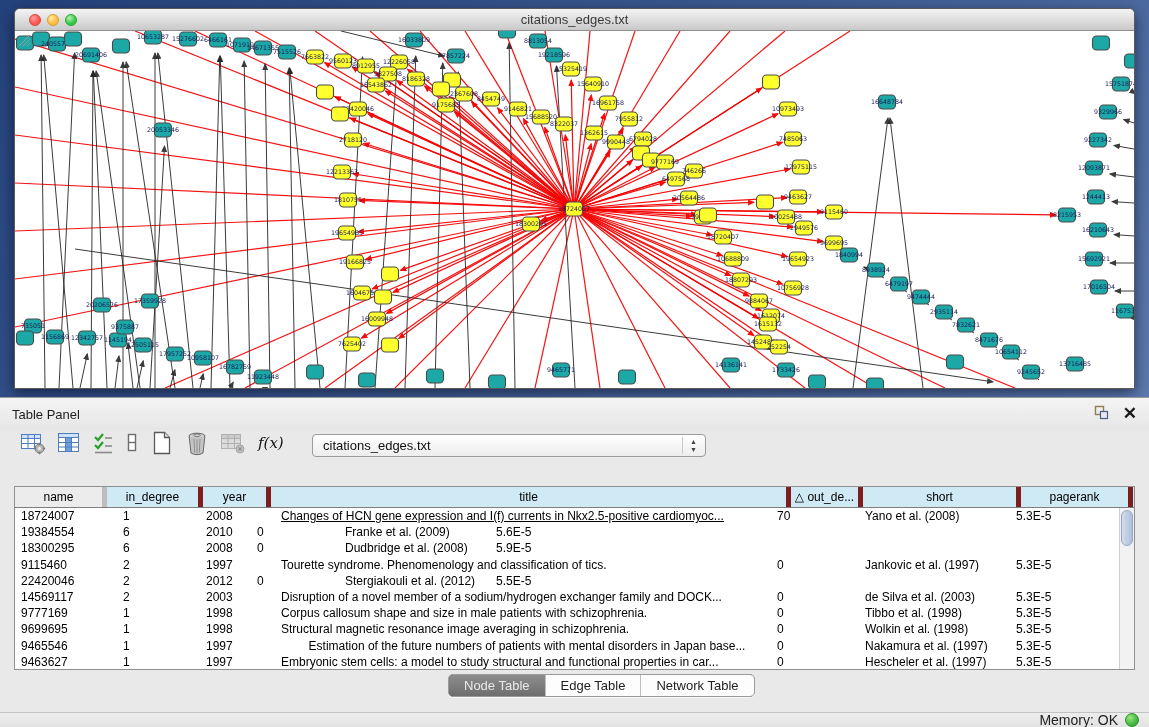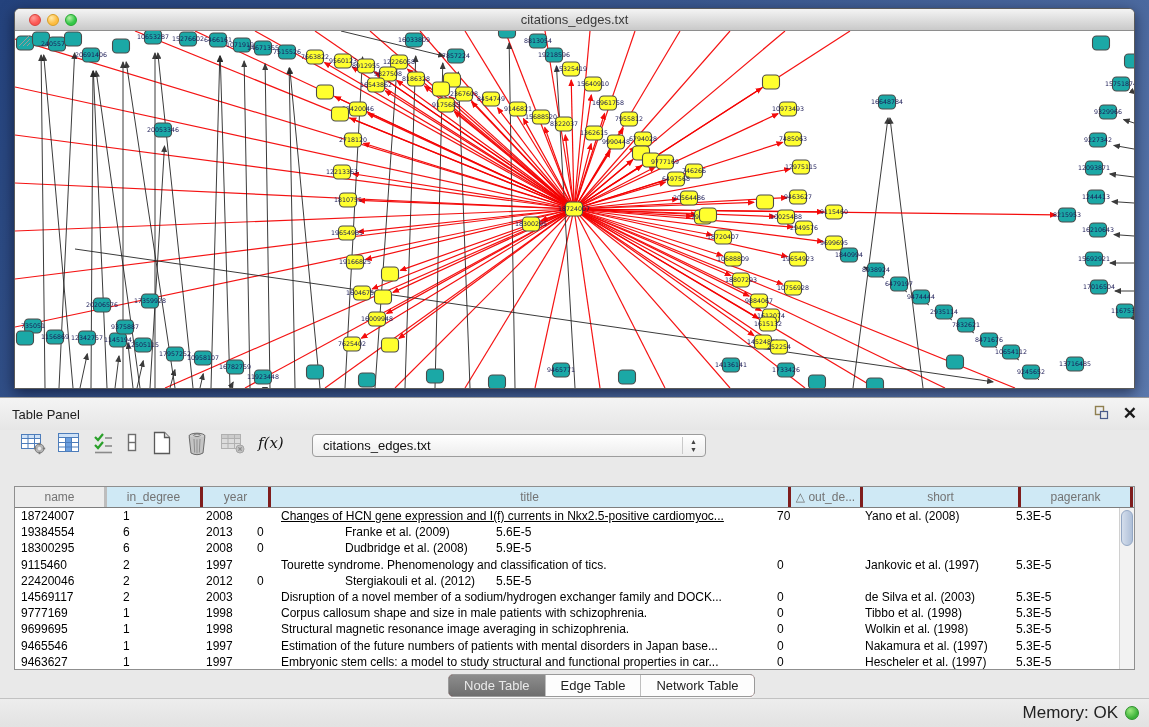--- a/index.html
+++ b/index.html
@@ -57,21 +57,21 @@
     color:#444; line-height:8px; text-align:center;
   }
   .dd-sep { position:absolute; right:22px; top:2px; bottom:2px; width:1px; background:#c9c9c9; }
   
   .table-wrap {
     position:absolute; left:14px; top:88px; width:1121px; height:184px;
     border:1px solid #8f8f8f; background:#fff; overflow:hidden;
   }
   .thead { display:flex; height:21px; background:#cfe9f5; border-bottom:1px solid #7e7e7e; }
   .th {
-    border-right:3px solid #7f1d1d; font-size:12px; color:#737373;
+    border-right:5px solid #7f1d1d; font-size:12px; color:#000000;
     display:flex; align-items:center; justify-content:center;
     overflow:hidden; white-space:nowrap; flex:0 0 auto;
   }
   .th.gray { background:#ececec; border-right-color:#bdbdbd; }
   .tbody { position:relative; font-size:12px; color:#000; }
   .tr { display:flex; height:16.2px; line-height:16.2px; }
   .td { flex:0 0 auto; white-space:nowrap; overflow:hidden; }
   .vscroll {
     position:absolute; right:0; top:21px; bottom:0; width:15px;
     background:#f2f2f2; border-left:1px solid #d0d0d0;
@@ -88,24 +88,24 @@
     border:1px solid #9a9a9a; border-radius:5px; overflow:hidden;
     background:#7f1d1d; box-shadow:0 1px 0 rgba(255,255,255,.7);
   }
   .seg {
     padding:3px 15px; font-size:13px; color:#222; background:#fdfdfd;
     border-right:1px solid #bfbfbf; cursor:default;
   }
   .seg:last-child { border-right:none; }
   .seg.active { background:linear-gradient(#8d8d8d,#6e6e6e); color:#e9e9e9; }
   .statusbar {
-    position:absolute; left:0; bottom:0; width:100%; height:29px;
+    position:absolute; left:0; bottom:0; width:100%; height:15px;
     border-top:1px solid #c2c2c2; background:linear-gradient(#ededed,#e2e2e2);
     display:flex; align-items:center; justify-content:flex-end; padding-right:10px;
-    font-size:17px; color:#222;
+    font-size:14px; color:#222;
   }
   .mem-dot {
     width:14px; height:14px; border-radius:50%; margin-left:7px;
     background:radial-gradient(circle at 35% 30%, #9ae87e, #3db33a 65%);
     border:1px solid #2c8f2c;
   }
 </style>
 </head>
 <body>
 
@@ -904,21 +904,21 @@
           <div class="td" style="width: 78px; padding-left: 16px;">1</div>
           <div class="td" style="width: 68px; padding-left: 21px;">2008</div>
           <div class="td" style="width: 520px; padding-left: 28px; text-decoration: underline;">Changes of HCN gene expression and I(f) currents in Nkx2.5-positive cardiomyoc...</div>
           <div class="td" style="width: 72px; padding-left: 4px;">70</div>
           <div class="td" style="width: 158px; padding-left: 20px;">Yano et al. (2008)</div>
           <div class="td" style="width: 112px; padding-left: 13px;">5.3E-5</div>
         </div>
         <div class="tr">
           <div class="td" style="width: 92px; padding-left: 6px;">19384554</div>
           <div class="td" style="width: 78px; padding-left: 16px;">6</div>
-          <div class="td" style="width: 68px; padding-left: 21px;">2013</div>
+          <div class="td" style="width: 68px; padding-left: 21px;">2010</div>
           <div class="td" style="width: 72px; padding-left: 4px;">0</div>
           <div class="td" style="width: 158px; padding-left: 20px;">Franke et al. (2009)</div>
           <div class="td" style="width: 112px; padding-left: 13px;">5.6E-5</div>
         </div>
         <div class="tr">
           <div class="td" style="width: 92px; padding-left: 6px;">18300295</div>
           <div class="td" style="width: 78px; padding-left: 16px;">6</div>
           <div class="td" style="width: 68px; padding-left: 21px;">2008</div>
           <div class="td" style="width: 72px; padding-left: 4px;">0</div>
           <div class="td" style="width: 158px; padding-left: 20px;">Dudbridge et al. (2008)</div>
@@ -965,21 +965,21 @@
           <div class="td" style="width: 68px; padding-left: 21px;">1998</div>
           <div class="td" style="width: 520px; padding-left: 28px;">Structural magnetic resonance image averaging in schizophrenia.</div>
           <div class="td" style="width: 72px; padding-left: 4px;">0</div>
           <div class="td" style="width: 158px; padding-left: 20px;">Wolkin et al. (1998)</div>
           <div class="td" style="width: 112px; padding-left: 13px;">5.3E-5</div>
         </div>
         <div class="tr">
           <div class="td" style="width: 92px; padding-left: 6px;">9465546</div>
           <div class="td" style="width: 78px; padding-left: 16px;">1</div>
           <div class="td" style="width: 68px; padding-left: 21px;">1997</div>
-          <div class="td" style="width: 520px; padding-left: 28px;">Estimation of the future numbers of patients with mental disorders in Japan base...</div>
+          <div class="td" style="width: 520px; padding-left: 28px; text-align: center;">Estimation of the future numbers of patients with mental disorders in Japan base...</div>
           <div class="td" style="width: 72px; padding-left: 4px;">0</div>
           <div class="td" style="width: 158px; padding-left: 20px;">Nakamura et al. (1997)</div>
           <div class="td" style="width: 112px; padding-left: 13px;">5.3E-5</div>
         </div>
         <div class="tr">
           <div class="td" style="width: 92px; padding-left: 6px;">9463627</div>
           <div class="td" style="width: 78px; padding-left: 16px;">1</div>
           <div class="td" style="width: 68px; padding-left: 21px;">1997</div>
           <div class="td" style="width: 520px; padding-left: 28px;">Embryonic stem cells: a model to study structural and functional properties in car...</div>
           <div class="td" style="width: 72px; padding-left: 4px;">0</div>

